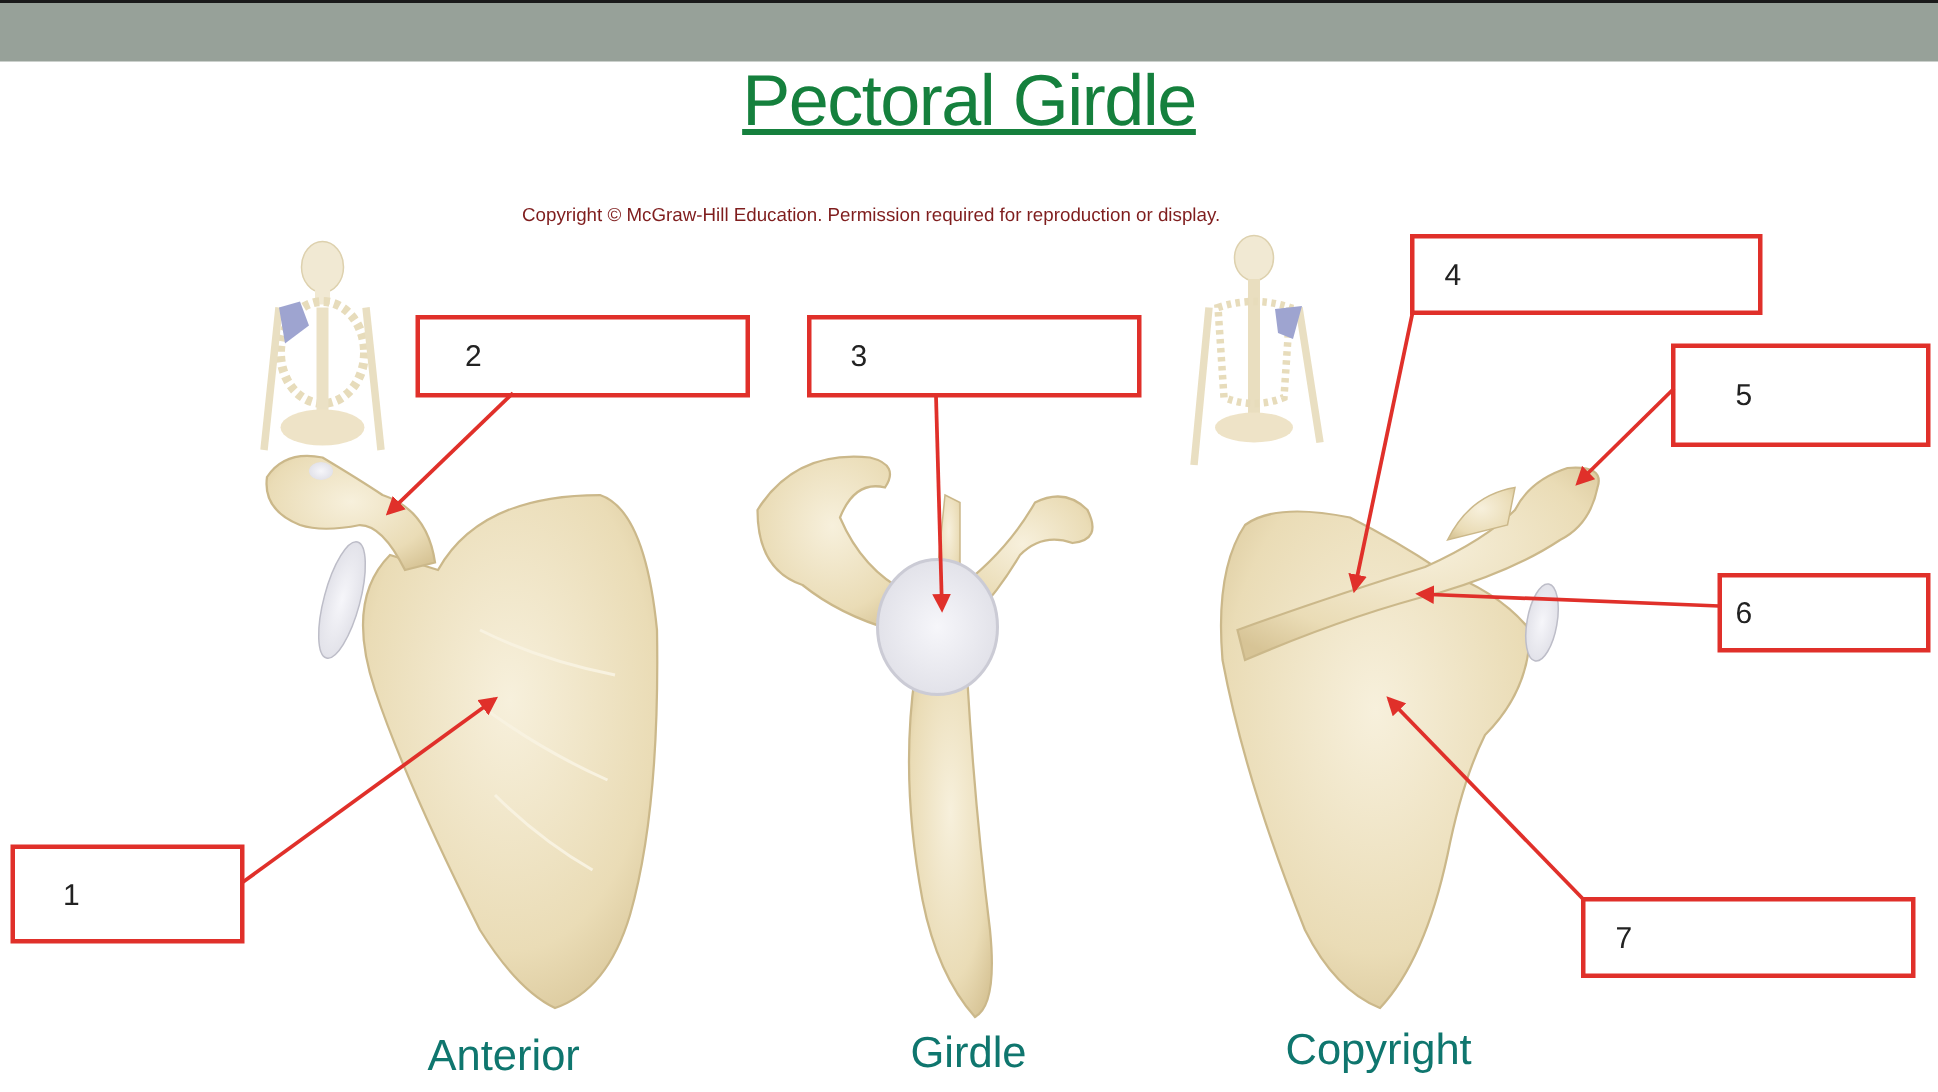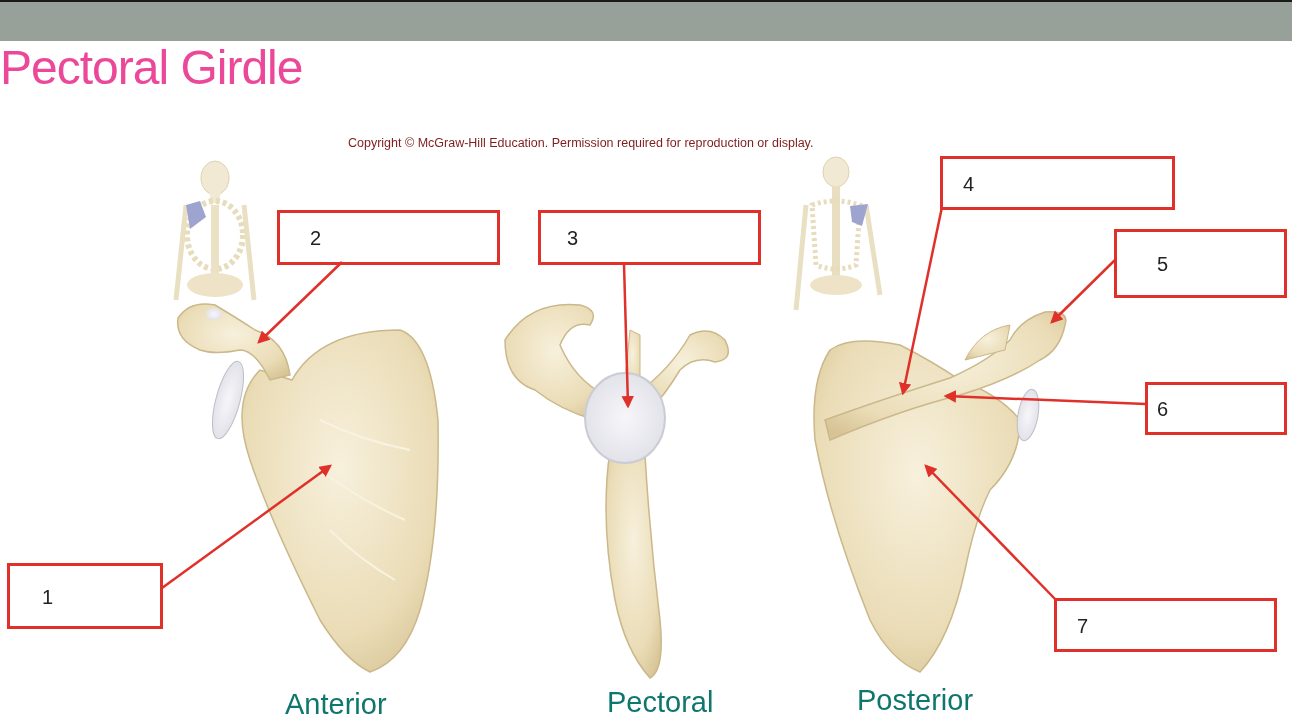--- a/index.html
+++ b/index.html
@@ -5,22 +5,22 @@
   html, body { margin: 0; padding: 0; }
   body {
     width: 1292px; height: 728px; position: relative; overflow: hidden;
     background: #ffffff; font-family: "Liberation Sans", sans-serif;
   }
   .topbar {
     position: absolute; left: 0; top: 0; width: 1292px; height: 41px;
     background: #97a199; border-top: 2px solid #1a1a1a; box-sizing: border-box;
   }
   .title {
-    position: absolute; left: 0; width: 1292px; top: 40px; 
-    font-size: 48px; color: #ec4899; letter-spacing: -1px;
+    position: absolute; left: 0; width: 1292px; top: 40px; text-align: center;
+    font-size: 48px; color: #15803d; letter-spacing: -1px; text-decoration: underline;
   }
   .copyright {
     position: absolute; left: 348px; top: 136px; font-size: 12.5px; color: #7f1d1d;
   }
   .scene { position: absolute; left: 0; top: 0; }
   .label-box {
     position: absolute; border: 3px solid #e0302a; box-sizing: border-box;
     background: transparent;
   }
   .label-num {
@@ -122,14 +122,14 @@
 <div class="label-box" style="left:1114px;top:229px;width:173px;height:69px;"></div>
 <div class="label-num" style="left:1157px;top:253px;">5</div>
 
 <div class="label-box" style="left:1145px;top:382px;width:142px;height:53px;"></div>
 <div class="label-num" style="left:1157px;top:398px;">6</div>
 
 <div class="label-box" style="left:1054px;top:598px;width:223px;height:54px;"></div>
 <div class="label-num" style="left:1077px;top:615px;">7</div>
 
 <div class="view-label" style="left:285px;top:688px;">Anterior</div>
-<div class="view-label" style="left:607px;top:686px;">Pectoral</div>
-<div class="view-label" style="left:857px;top:684px;">Posterior</div>
+<div class="view-label" style="left:607px;top:686px;">Girdle</div>
+<div class="view-label" style="left:857px;top:684px;">Copyright</div>
 
 </body></html>

